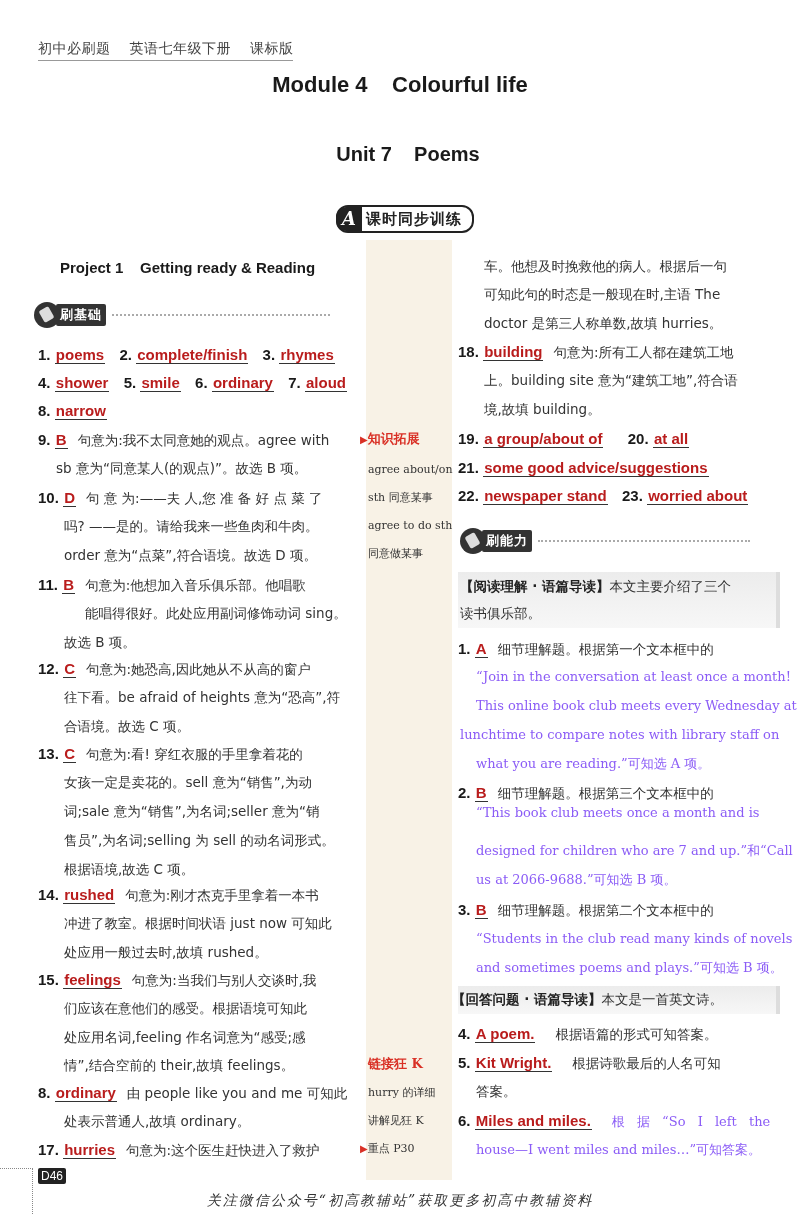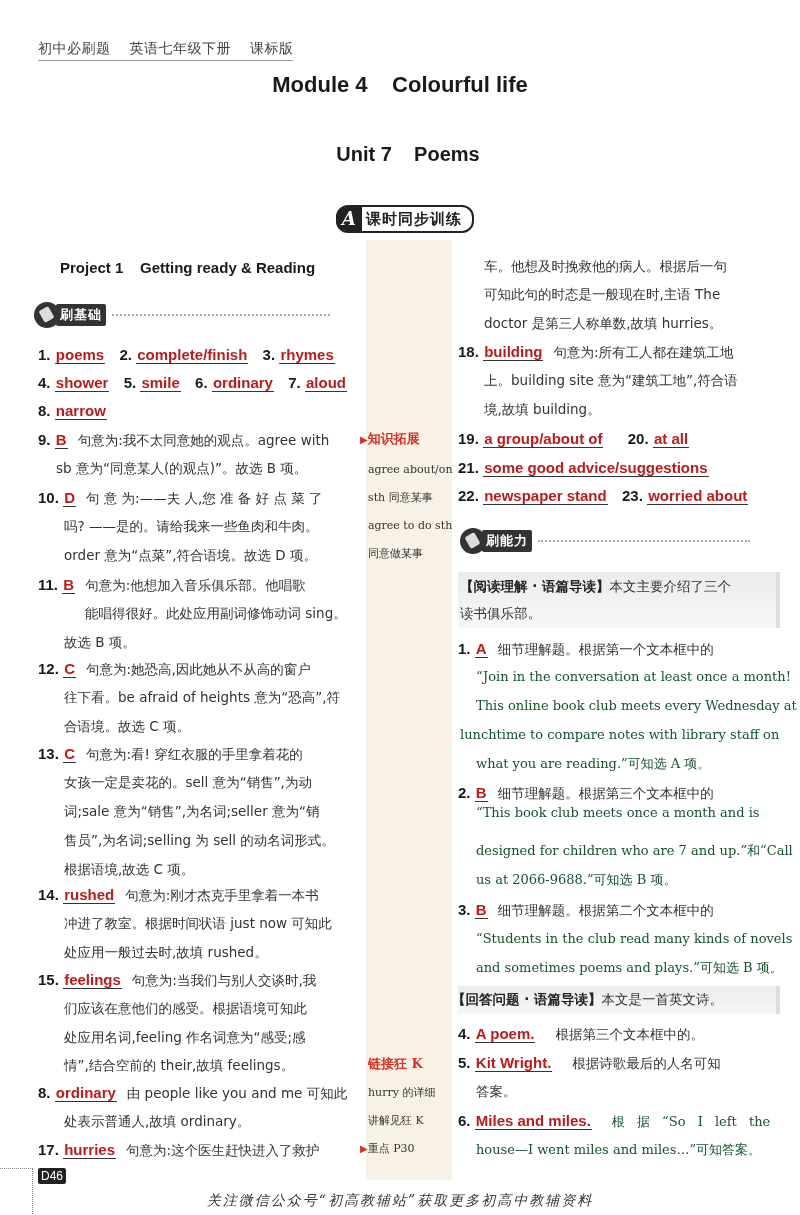--- a/index.html
+++ b/index.html
@@ -34,21 +34,21 @@
                      transform: rotate(-30deg); border-radius: 2px; }
   .tag .txt { background: #333; color: #fff; font-family: "DejaVu Sans", sans-serif; font-weight: bold; font-size: 13px;
               padding: 2px 4px; margin-left: -4px; border-radius: 2px; letter-spacing: 1px; }
   .tag .dots { border-bottom: 2px dotted #aaa; width: 218px; margin-left: 6px; height: 0; }
 
   .line { position: absolute; font-size: 13.5px; line-height: 29px; white-space: nowrap; }
   .num { font-family: "Liberation Sans", sans-serif; font-weight: bold; font-size: 15px; color: #1a1a1a; }
   .ans { font-family: "Liberation Sans", sans-serif; font-weight: bold; font-size: 15px; color: #b91c1c;
          border-bottom: 1.5px solid #333; padding: 0 1px; }
   .cn { font-family: "DejaVu Sans", sans-serif; font-size: 13.5px; color: #333; }
-  .en { font-family: "DejaVu Serif", serif; font-size: 13px; color: #14532d; }
+  .en { font-family: "DejaVu Serif", serif; font-size: 13px; color: #8b5cf6; }
   .gap { display: inline-block; width: 10px; }
 
   .side-note { position: absolute; font-size: 11px; line-height: 28px; color: #333; white-space: nowrap;
                font-family: "DejaVu Serif", serif; }
   .side-note.red { color: #d93025; font-weight: bold; font-size: 13px; }
   .arrow { color: #d93025; font-size: 10px; }
 
   .guide-box { position: absolute; background: linear-gradient(#ececec, #f7f7f7); border-right: 4px solid #ddd; }
 
   .page-number { position: absolute; left: 38px; top: 1168px; background: #222; color: #fff; font-size: 12px;
@@ -222,21 +222,21 @@
 </div>
 <div class="line" style="left:476px; top:924px;"><span class="en">“Students in the club read many kinds of novels</span></div>
 <div class="line" style="left:476px; top:953px;"><span class="en">and sometimes poems and plays.”可知选 B 项。</span></div>
 
 <div class="guide-box" style="left:458px; top:986px; width:318px; height:28px;"></div>
 <div class="line" style="left:452px; top:985px;">
   <span class="cn" style="font-weight:bold;color:#222">【回答问题 · 语篇导读】</span><span class="cn">本文是一首英文诗。</span>
 </div>
 
 <div class="line" style="left:458px; top:1019px;">
-  <span class="num">4.</span> <span class="ans">A poem.</span><span class="gap"></span><span class="gap"></span><span class="cn">根据第三个文本框中的。</span>
+  <span class="num">4.</span> <span class="ans">A poem.</span><span class="gap"></span><span class="gap"></span><span class="cn">根据语篇的形式可知答案。</span>
 </div>
 <div class="line" style="left:458px; top:1048px;">
   <span class="num">5.</span> <span class="ans">Kit Wright.</span><span class="gap"></span><span class="gap"></span><span class="cn">根据诗歌最后的人名可知</span>
 </div>
 <div class="line" style="left:476px; top:1077px;"><span class="cn">答案。</span></div>
 <div class="line" style="left:458px; top:1106px;">
   <span class="num">6.</span> <span class="ans">Miles and miles.</span><span class="gap"></span><span class="gap"></span><span class="en" style="word-spacing:8px">根 据 “So I left the</span>
 </div>
 <div class="line" style="left:476px; top:1135px;"><span class="en">house—I went miles and miles…”可知答案。</span></div>
 

